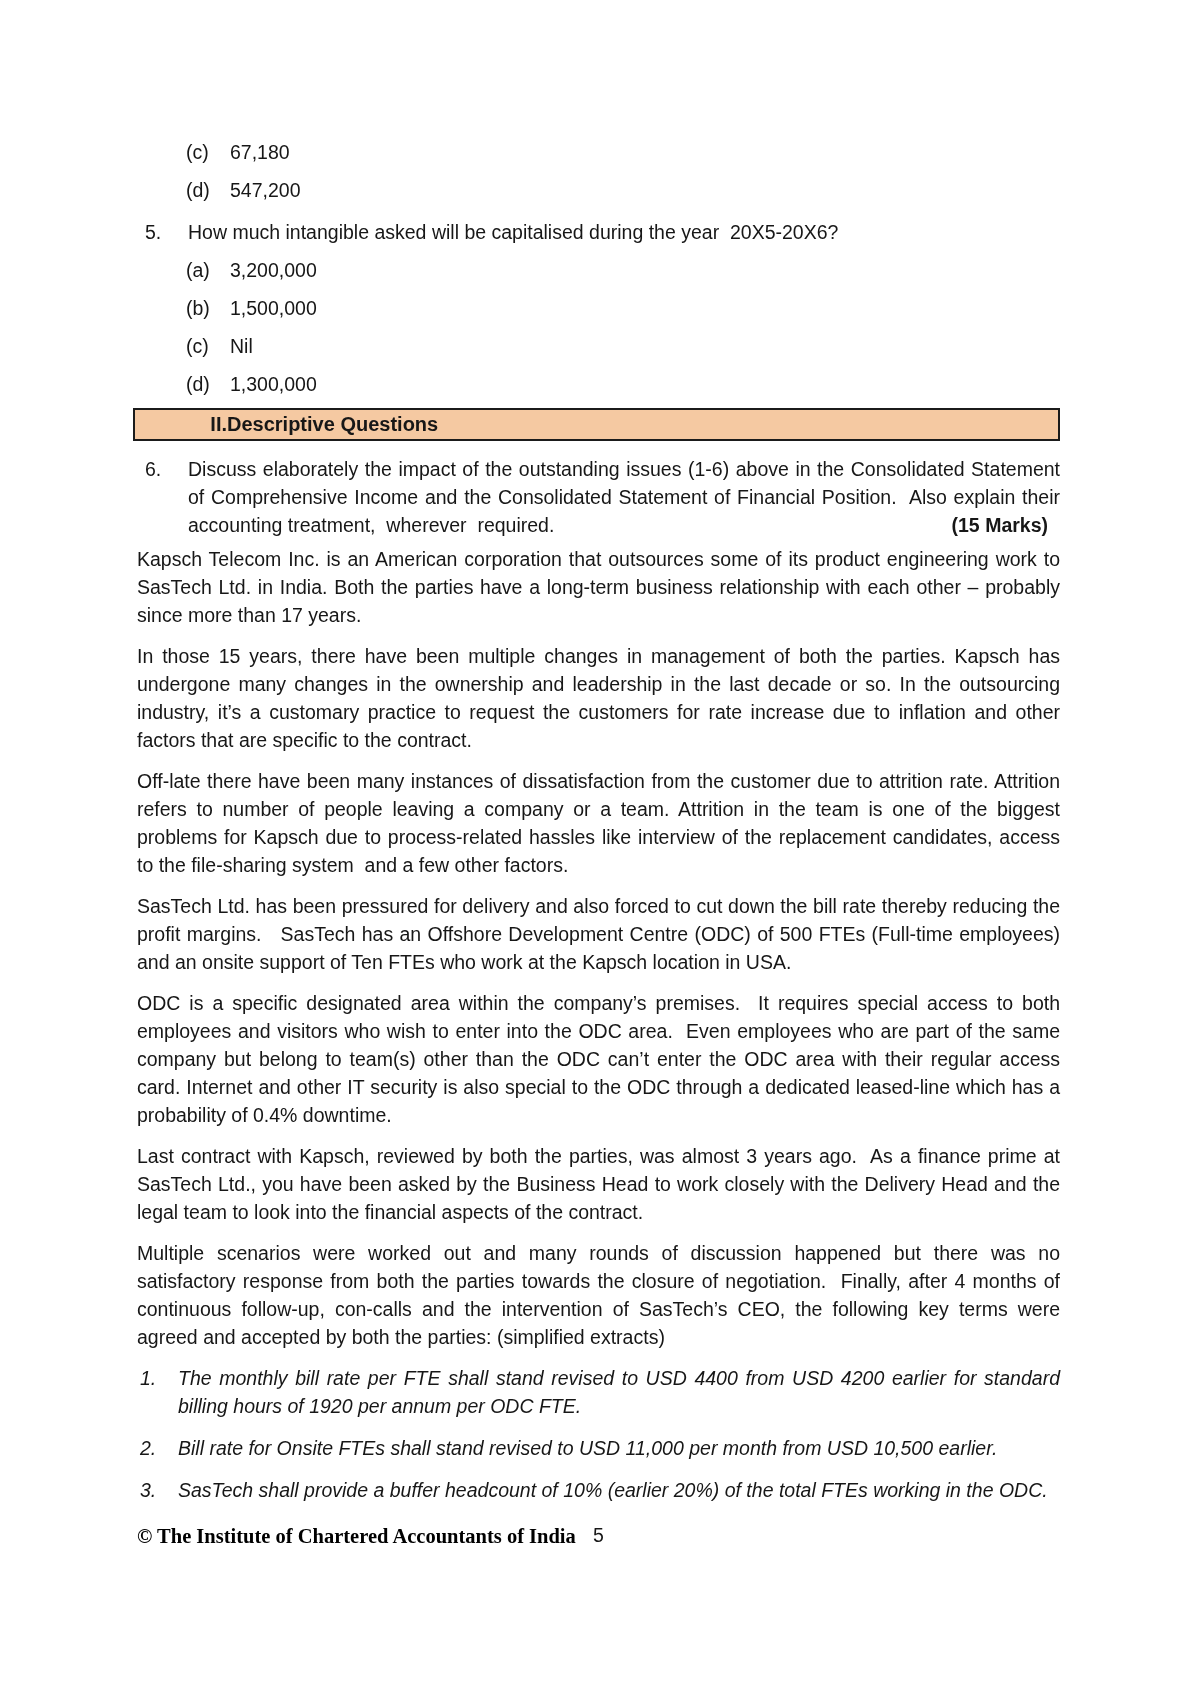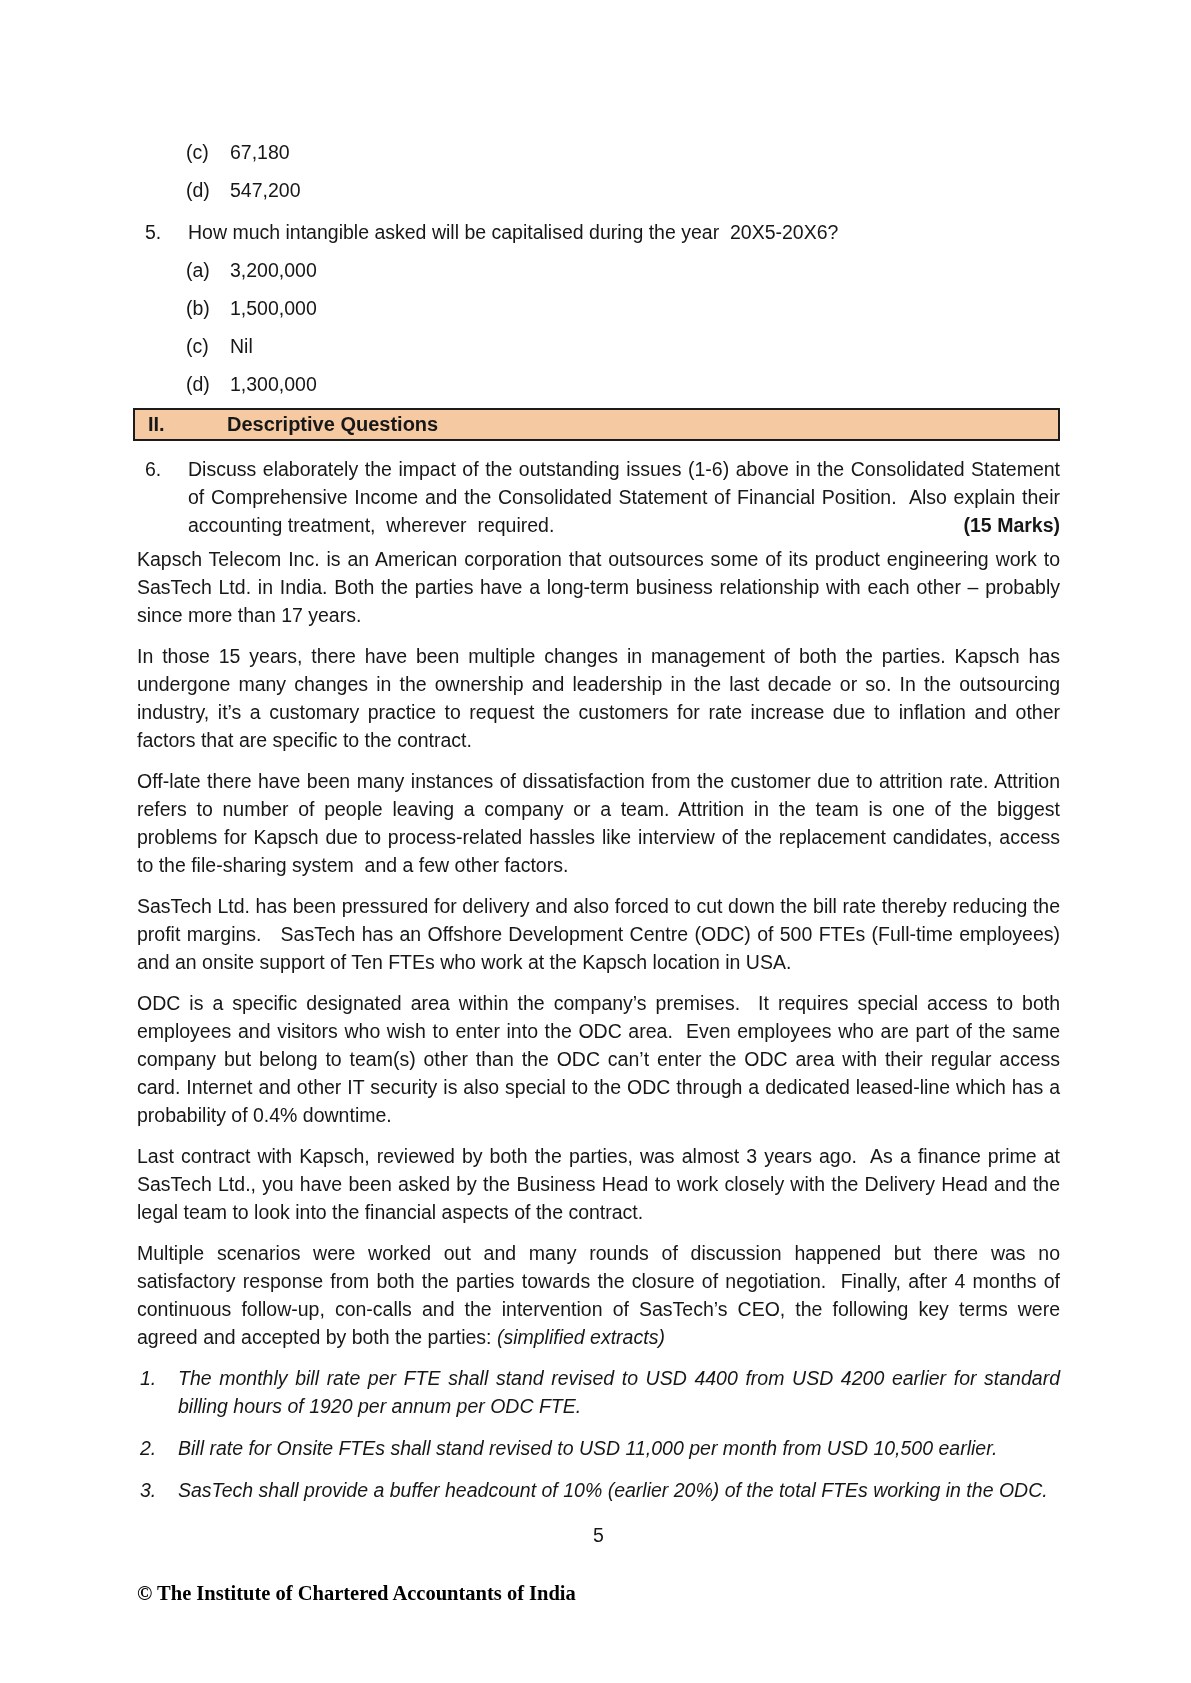--- a/index.html
+++ b/index.html
@@ -35,71 +35,72 @@
     display:flex;
     padding-left:8px;
     font-size:19.5px;
     line-height:28px;
     margin-bottom:10px;
   }
   .q-num{width:43px;flex:none;}
   .q-text{flex:1;text-align:justify;white-space:pre-wrap;position:relative;}
   .marks{
     position:absolute;
-    right:0;
+    right:12px;
     bottom:0;
     font-weight:bold;
     white-space:nowrap;
   }
   .section-header{
     box-sizing:border-box;
     margin-left:-4px;
     width:927px;
     height:33px;
     border:2px solid #1b1b1b;
     display:flex;
     align-items:center;
     padding-left:13px;
     font-size:20px;
     font-weight:bold;
     margin-top:6px;
     margin-bottom:14px;
+    text-align:right;
   }
   .section-header.peach{background:var(--peach);}
   .section-header.blue{background:var(--blue);}
   .hdr-numeral{width:79px;flex:none;}
   .para{
     font-size:19.5px;
     line-height:28px;
     text-align:justify;
     white-space:pre-wrap;
     margin:0 0 13px 0;
   }
-  .italic{font-style:italic;}
+  .italic{}
   .term-row{
     display:flex;
     padding-left:3px;
     font-size:19.5px;
     line-height:28px;
     margin-bottom:14px;
     font-style:italic;
   }
   .term-num{width:38px;flex:none;}
   .term-text{flex:1;text-align:justify;white-space:pre-wrap;}
   .page-number{
     position:absolute;
     top:1524px;
     left:137px;
     width:923px;
     text-align:center;
     font-size:19.5px;
   }
   .footer{
     position:absolute;
-    top:1582px;
+    top:1525px;
     left:137px;
     font-family:"Liberation Serif","DejaVu Serif",serif;
     font-weight:bold;
     font-size:20.5px;
     color:#000;
   }
   .spacer-q5{margin-top:14px;}
   .q6-block{margin-top:2px;margin-bottom:6px;}
 </style>
 </head>

